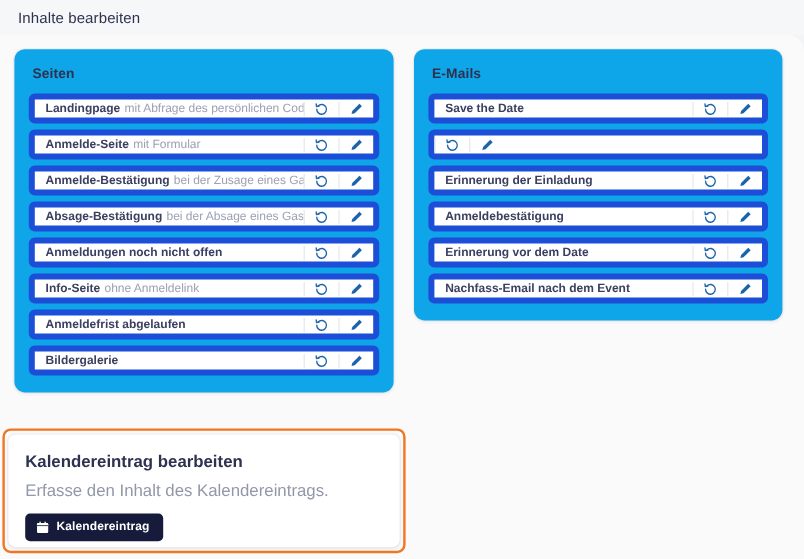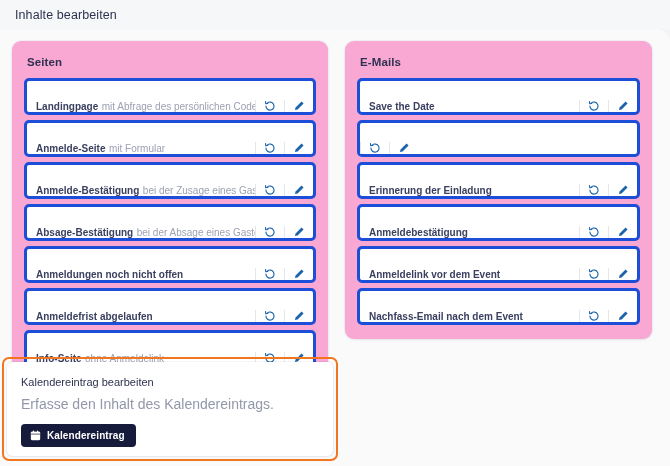--- a/index.html
+++ b/index.html
@@ -45,44 +45,44 @@
 
   .panel-inner {
     padding: 12px 12px 0 12px;
     display: flex;
     gap: 17px;
     align-items: flex-start;
   }
 
   
   .card {
-    background: #f9a8d4;
+    background: #0ea5e9;
     border-radius: 9px;
     box-shadow: 0 1px 3px rgba(25, 32, 72, 0.07),
                 0 0 0 1px rgba(25, 32, 72, 0.035);
     padding: 13px 12px 14px 12px;
   }
   .card-pages  { width: 316px; }
   .card-emails { width: 307px; }
 
   .card-title {
     font-size: 11.5px;
     font-weight: bold;
     color: #2e3250;
     margin: 2px 0 10px 3px;
     letter-spacing: 0.1px;
   }
 
   
   .row {
     display: flex;
-    align-items: flex-end;
-    border: 3px solid #1d4ed8;
+    align-items: center;
+    border: 5px solid #1d4ed8;
     border-radius: 5px;
-    height: 37px;
+    height: 25px;
     margin-bottom: 5px;
     background: #fff;
   }
   .row:last-child { margin-bottom: 0; }
 
   .row-label {
     flex: 1 1 auto;
     display: flex;
     align-items: center;
     padding-left: 9px;
@@ -123,22 +123,22 @@
   .calendar-card {
     width: 100%;
     height: 100%;
     background: #ffffff;
     border-radius: 6px;
     box-shadow: 0 1px 3px rgba(25, 32, 72, 0.07),
                 0 0 0 1px rgba(25, 32, 72, 0.035);
     padding: 14px 14px 0 14px;
   }
   .calendar-title {
-    font-size: 11px;
-    font-weight: normal;
+    font-size: 14px;
+    font-weight: bold;
     color: #2e3250;
     margin-bottom: 8px;
   }
   .calendar-desc {
     font-size: 14px;
     color: #9297a9;
     margin-bottom: 12px;
   }
   .calendar-button {
     display: inline-flex;
@@ -249,38 +249,38 @@
               </svg>
             </div>
             <div class="row-btn">
               <svg width="12" height="12" viewBox="0 0 16 16" fill="none">
                 <path d="M11.4 1.9l2.7 2.7-8.0 8.0-3.5 0.8 0.8-3.5z" fill="#1b63ab"></path>
               </svg>
             </div>
           </div>
           <div class="row">
             <div class="row-label">
-              <span class="strong">Anmeldefrist abgelaufen</span>
-            </div>
-            <div class="row-btn">
-              <svg width="12" height="12" viewBox="0 0 16 16" fill="none" stroke="#1b63ab" stroke-width="1.5" stroke-linecap="round" stroke-linejoin="round">
-                <path d="M2.6 8.1a5.4 5.4 0 1 0 1.7-3.9"></path>
-                <polyline points="2.0,2.1 2.3,5.0 5.2,4.6"></polyline>
-              </svg>
-            </div>
-            <div class="row-btn">
-              <svg width="12" height="12" viewBox="0 0 16 16" fill="none">
-                <path d="M11.4 1.9l2.7 2.7-8.0 8.0-3.5 0.8 0.8-3.5z" fill="#1b63ab"></path>
-              </svg>
-            </div>
-          </div>
-          <div class="row">
-            <div class="row-label">
               <span class="strong">Info-Seite</span>
               <span class="muted">ohne Anmeldelink</span>
+            </div>
+            <div class="row-btn">
+              <svg width="12" height="12" viewBox="0 0 16 16" fill="none" stroke="#1b63ab" stroke-width="1.5" stroke-linecap="round" stroke-linejoin="round">
+                <path d="M2.6 8.1a5.4 5.4 0 1 0 1.7-3.9"></path>
+                <polyline points="2.0,2.1 2.3,5.0 5.2,4.6"></polyline>
+              </svg>
+            </div>
+            <div class="row-btn">
+              <svg width="12" height="12" viewBox="0 0 16 16" fill="none">
+                <path d="M11.4 1.9l2.7 2.7-8.0 8.0-3.5 0.8 0.8-3.5z" fill="#1b63ab"></path>
+              </svg>
+            </div>
+          </div>
+          <div class="row">
+            <div class="row-label">
+              <span class="strong">Anmeldefrist abgelaufen</span>
             </div>
             <div class="row-btn">
               <svg width="12" height="12" viewBox="0 0 16 16" fill="none" stroke="#1b63ab" stroke-width="1.5" stroke-linecap="round" stroke-linejoin="round">
                 <path d="M2.6 8.1a5.4 5.4 0 1 0 1.7-3.9"></path>
                 <polyline points="2.0,2.1 2.3,5.0 5.2,4.6"></polyline>
               </svg>
             </div>
             <div class="row-btn">
               <svg width="12" height="12" viewBox="0 0 16 16" fill="none">
                 <path d="M11.4 1.9l2.7 2.7-8.0 8.0-3.5 0.8 0.8-3.5z" fill="#1b63ab"></path>
@@ -365,21 +365,21 @@
               </svg>
             </div>
             <div class="row-btn">
               <svg width="12" height="12" viewBox="0 0 16 16" fill="none">
                 <path d="M11.4 1.9l2.7 2.7-8.0 8.0-3.5 0.8 0.8-3.5z" fill="#1b63ab"></path>
               </svg>
             </div>
           </div>
           <div class="row">
             <div class="row-label">
-              <span class="strong">Anmeldelink vor dem Event</span>
+              <span class="strong">Erinnerung vor dem Date</span>
             </div>
             <div class="row-btn">
               <svg width="12" height="12" viewBox="0 0 16 16" fill="none" stroke="#1b63ab" stroke-width="1.5" stroke-linecap="round" stroke-linejoin="round">
                 <path d="M2.6 8.1a5.4 5.4 0 1 0 1.7-3.9"></path>
                 <polyline points="2.0,2.1 2.3,5.0 5.2,4.6"></polyline>
               </svg>
             </div>
             <div class="row-btn">
               <svg width="12" height="12" viewBox="0 0 16 16" fill="none">
                 <path d="M11.4 1.9l2.7 2.7-8.0 8.0-3.5 0.8 0.8-3.5z" fill="#1b63ab"></path>

